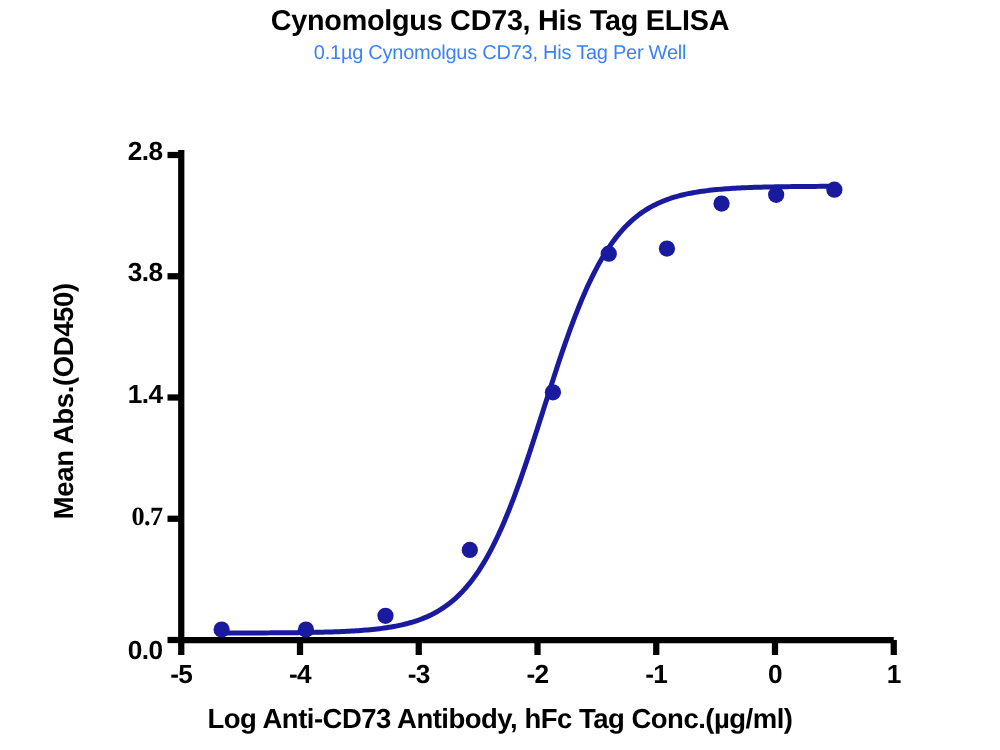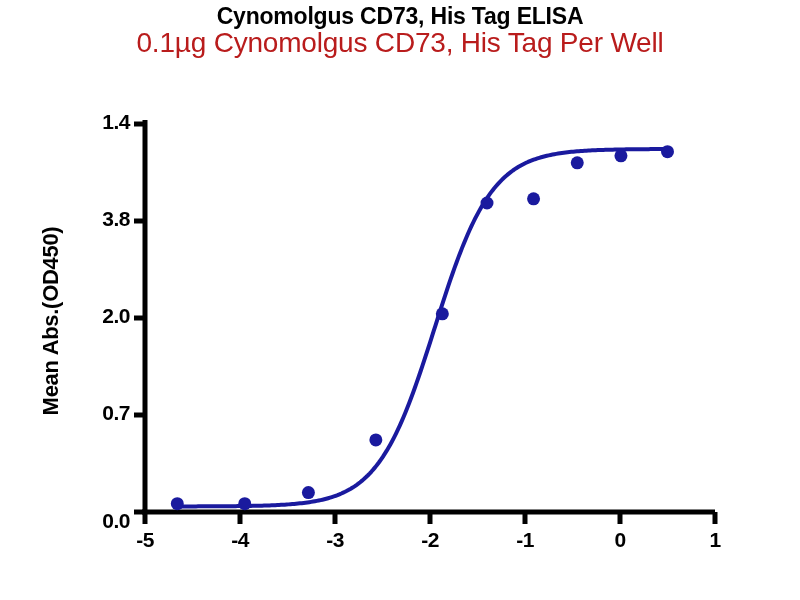--- a/index.html
+++ b/index.html
@@ -30,24 +30,24 @@
     text-align: center;
   }
   .chart-title {
     font-size: 23px;
     font-weight: bold;
     letter-spacing: -0.2px;
     line-height: 28px;
     color: #000;
   }
   .chart-subtitle {
-    font-size: 28px;
+    font-size: 16px;
     font-weight: normal;
     line-height: 26px;
-    color: #b91c1c;
+    color: #3b82f6;
     letter-spacing: -0.2px;
   }
   .ylabel {
     position: absolute;
     left: 38px;
     top: 196px;
     width: 250px;
     transform: rotate(-90deg);
     transform-origin: 0 0;
     font-size: 22px;
@@ -103,27 +103,28 @@
 
   <div class="title-block">
     <div class="chart-title">Cynomolgus CD73, His Tag ELISA</div>
     <div class="chart-subtitle">0.1µg Cynomolgus CD73, His Tag Per Well</div>
   </div>
 
   <div class="ylabel">
     <span class="ylabel-inner">Mean Abs.(OD450)</span>
   </div>
 
+  <div class="xlabel">Log Anti-CD73 Antibody, hFc Tag Conc.(µg/ml)</div>
 
   <div id="ytick-labels">
       <div class="ytick-label" style="left: 70px; top: 509px;">0.0</div>
-      <div class="ytick-label" style="left: 70px; top: 401px;">0.7</div>
-      <div class="ytick-label" style="left: 70px; top: 304px;">2.0</div>
+      <div class="ytick-label" style="left: 70px; top: 401px; font-family: Liberation Serif, serif;">0.7</div>
+      <div class="ytick-label" style="left: 70px; top: 304px;">1.4</div>
       <div class="ytick-label" style="left: 70px; top: 207px;">3.8</div>
-      <div class="ytick-label" style="left: 70px; top: 110px;">1.4</div>
+      <div class="ytick-label" style="left: 70px; top: 110px;">2.8</div>
     </div>
   <div id="xtick-labels">
       <div class="xtick-label" style="left: 125px; top: 528px;">-5</div>
       <div class="xtick-label" style="left: 220px; top: 528px;">-4</div>
       <div class="xtick-label" style="left: 315px; top: 528px;">-3</div>
       <div class="xtick-label" style="left: 410px; top: 528px;">-2</div>
       <div class="xtick-label" style="left: 505px; top: 528px;">-1</div>
       <div class="xtick-label" style="left: 600px; top: 528px;">0</div>
       <div class="xtick-label" style="left: 695px; top: 528px;">1</div>
     </div>

